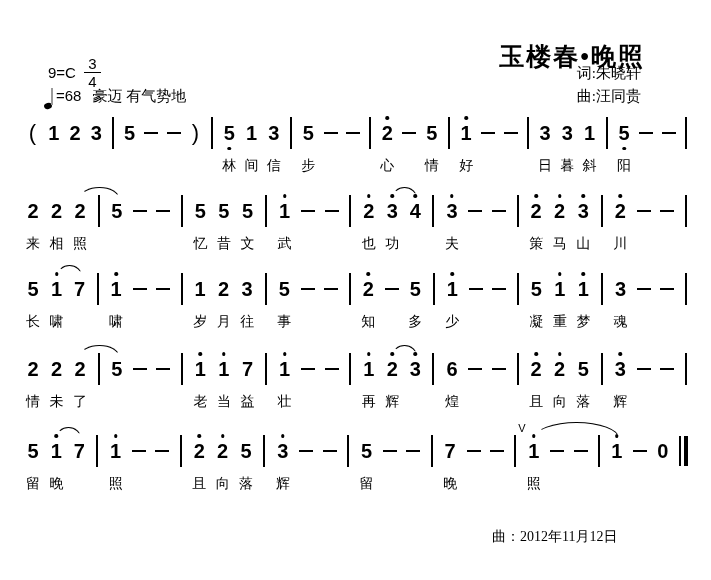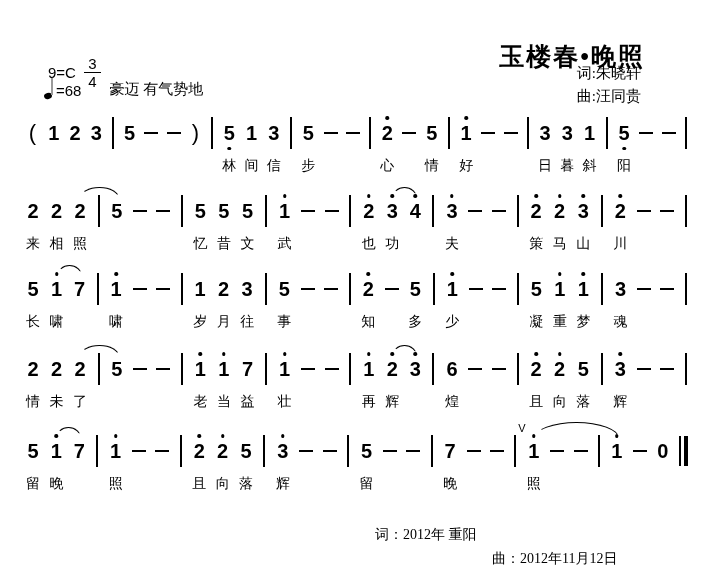--- a/index.html
+++ b/index.html
@@ -10,27 +10,27 @@
 
   .credits{position:absolute;top:62px;right:70px;font:15px "Liberation Serif",serif;
            line-height:23px;text-align:right;white-space:nowrap;}
 
   .keysig{position:absolute;left:48px;top:64px;font:15px "Liberation Sans",sans-serif;}
   .frac{position:absolute;left:84px;top:56px;width:17px;text-align:center;
         font:15px "Liberation Sans",sans-serif;line-height:15px;}
   .frac-num{display:block;border-bottom:1.5px solid #000;padding-bottom:1px;}
   .frac-den{display:block;padding-top:1px;}
 
-  .tempo{position:absolute;left:44px;top:77px;display:flex;align-items:flex-end;
+  .tempo{position:absolute;left:44px;top:87px;display:flex;align-items:flex-start;
          font:15px "Liberation Sans",sans-serif;height:22px;}
   .qnote{position:relative;width:10px;height:22px;margin-right:2px;}
   .qnote::before{content:"";position:absolute;left:0;bottom:0;width:8px;height:6px;
                  background:#000;border-radius:50%;transform:rotate(-15deg);}
   .qnote::after{content:"";position:absolute;left:7px;bottom:4px;width:1.5px;height:17px;background:#9a9a9a;}
-  .expression{margin-left:28px;font:15px "Liberation Serif",serif;white-space:nowrap;}
+  .expression{margin-left:11px;font:15px "Liberation Serif",serif;white-space:nowrap;}
 
   .score-line{position:absolute;left:26px;width:662px;display:flex;
               justify-content:space-between;align-items:flex-start;}
   .tok{display:flex;flex-direction:column;align-items:center;}
   .glyph{position:relative;height:24px;min-width:13px;display:flex;align-items:center;
          justify-content:center;font:700 20px "Liberation Sans",sans-serif;}
   .glyph.hi::before{content:"";position:absolute;top:-5px;left:50%;transform:translateX(-50%);
          width:3.5px;height:3.5px;border-radius:50%;background:#000;}
   .glyph.lo::after{content:"";position:absolute;bottom:-5px;left:50%;transform:translateX(-50%);
          width:3.5px;height:3.5px;border-radius:50%;background:#000;}
@@ -40,21 +40,21 @@
   .barg::before{content:"";width:2px;height:32px;background:#000;}
   .fbarg{min-width:9px;}
   .fbarg::before{content:"";width:2px;height:30px;background:#000;margin-right:3px;}
   .fbarg::after{content:"";width:4px;height:30px;background:#000;}
   .paren{font:400 22px "Liberation Sans",sans-serif;}
   .slur{position:absolute;border:1px solid transparent;border-top:1.6px solid #000;
         border-radius:50% 50% 0 0/100% 100% 0 0;pointer-events:none;}
   .breath{position:absolute;top:-17px;left:-9px;font:400 11px "Liberation Sans",sans-serif;}
 
   .footer-lyr{position:absolute;top:526px;left:375px;font:14px "Liberation Serif",serif;white-space:nowrap;}
-  .footer-mus{position:absolute;top:550px;left:492px;font:14px "Liberation Serif",serif;white-space:nowrap;}
+  .footer-mus{position:absolute;top:528px;left:492px;font:14px "Liberation Serif",serif;white-space:nowrap;}
 </style>
 </head>
 <body>
 
 <div class="page">
 
   <div class="title">玉楼春•晚照</div>
 
   <div class="credits">
     <div>词:朱晓轩</div>
@@ -735,16 +735,15 @@
         </div>
         <div class="tok">
           <div class="glyph fbarg"></div>
           <div class="lyric"></div>
         </div>
         <div class="slur" style="left: 30.4062px; width: 22.9062px; top: -12px; height: 9px;"></div>
         <div class="slur" style="left: 507.75px; width: 83.125px; top: -17px; height: 14px;"></div>
       </div>
     </div>
 
-  <div class="footer-lyr">词：2012年 重阳</div>
   <div class="footer-mus">曲：2012年11月12日</div>
 
 </div>
 
 </body></html>

